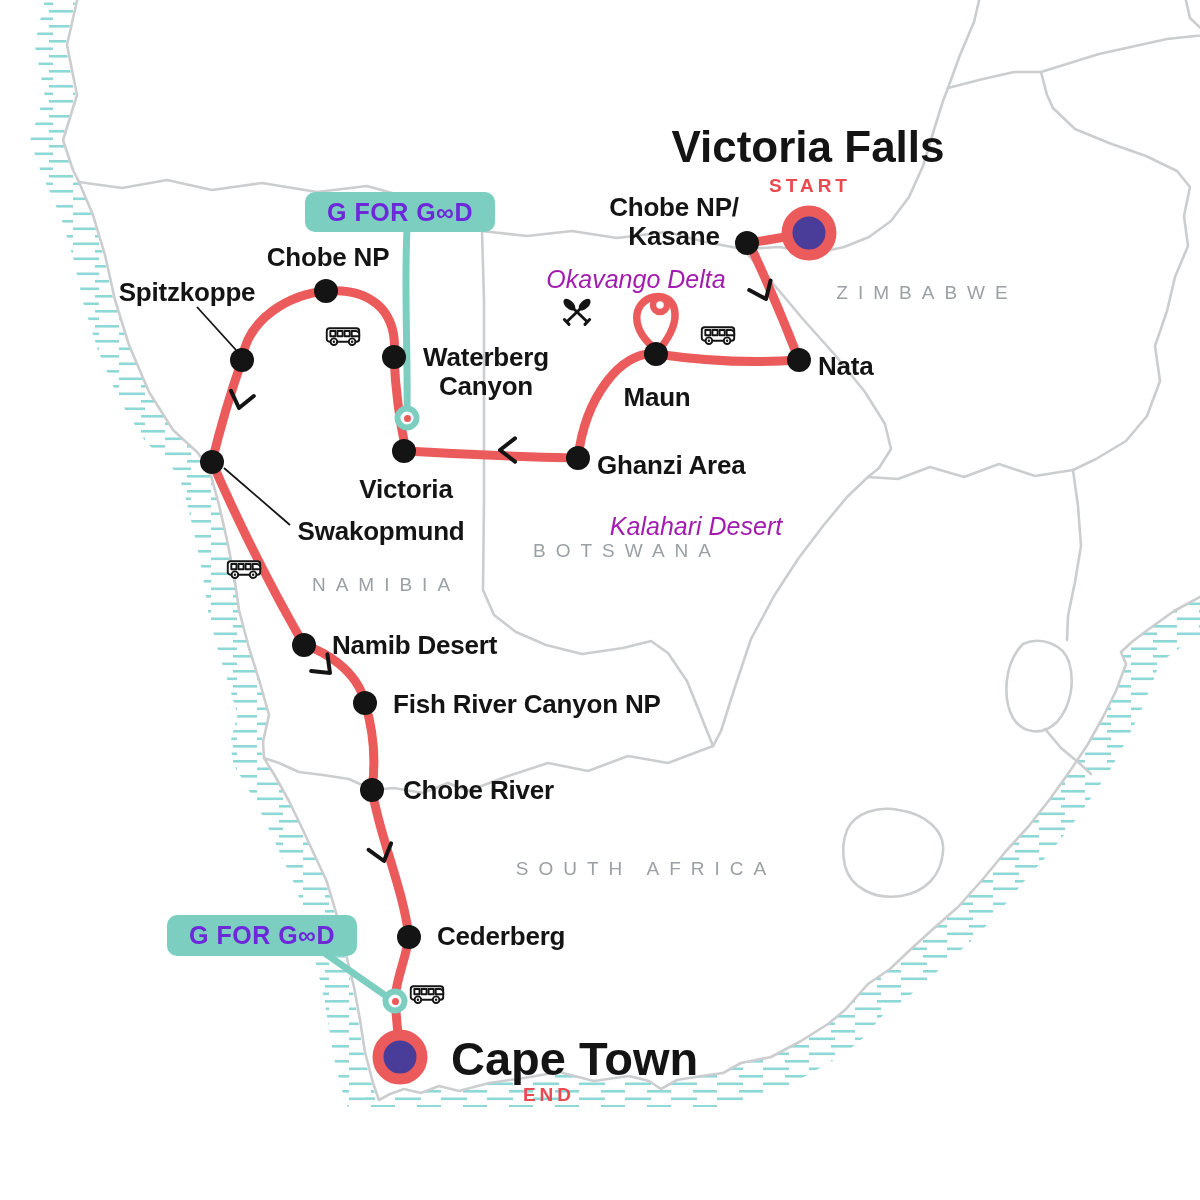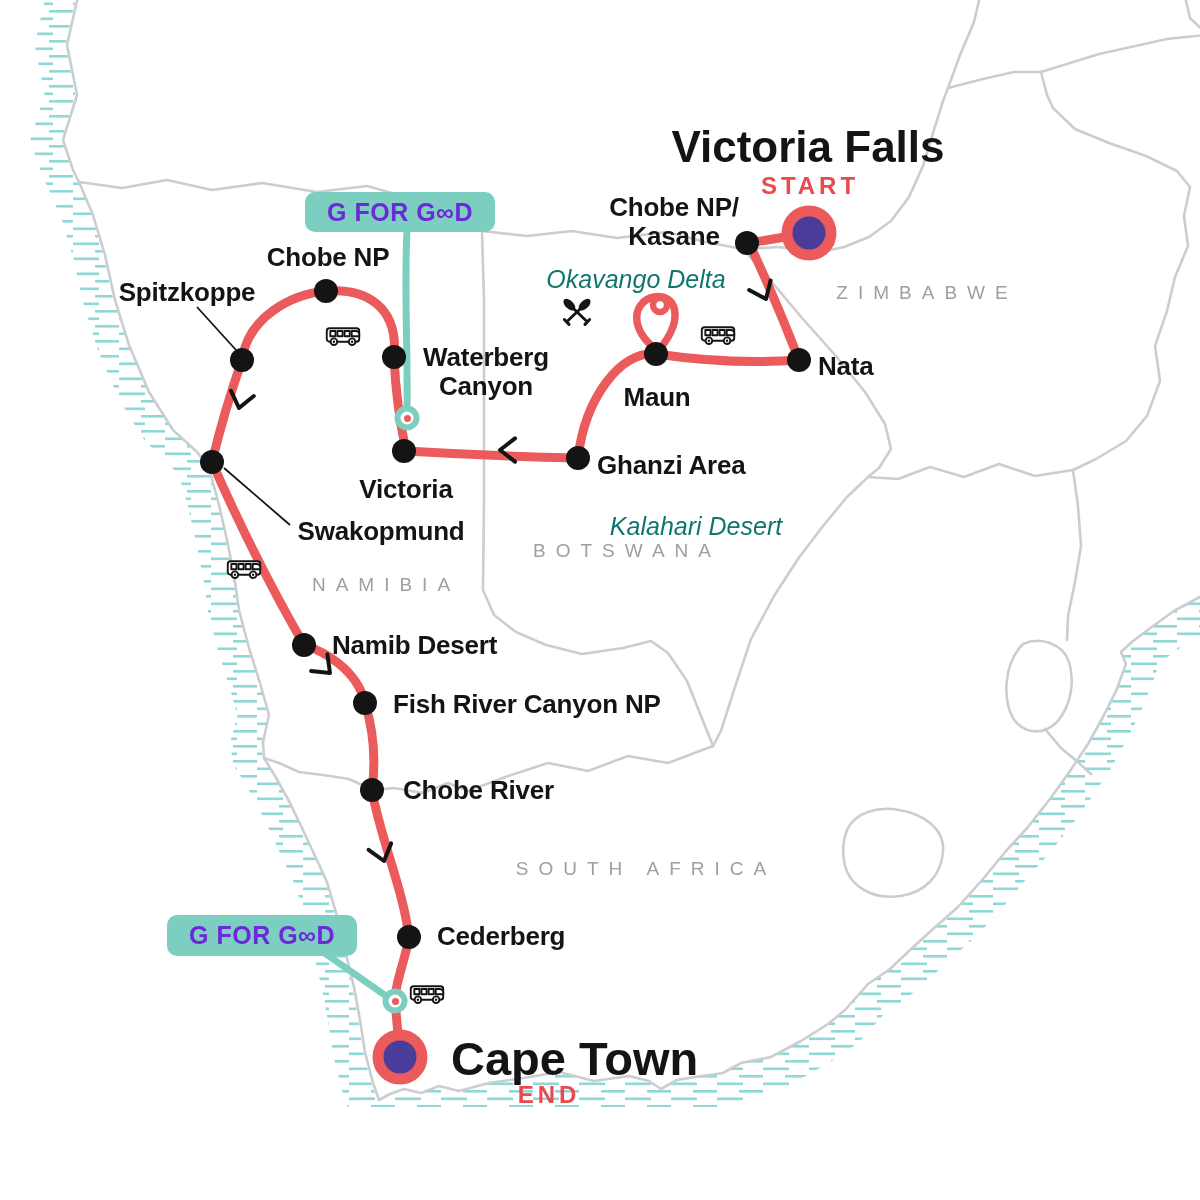--- a/index.html
+++ b/index.html
@@ -13,29 +13,29 @@
   .gmarker{position:absolute;width:25px;height:25px;border-radius:50%;background:#fff;
            border:6px solid #7CCEC1;box-sizing:border-box;transform:translate(-50%,-50%);}
   .gmarker::after{content:"";position:absolute;left:50%;top:50%;width:7px;height:7px;
            border-radius:50%;background:#EC5B5B;transform:translate(-50%,-50%);}
   .stop-label{position:absolute;font-weight:700;font-size:26px;line-height:29px;color:#141414;
            letter-spacing:-0.2px;white-space:nowrap;}
   .al-center{transform:translate(-50%,-50%);text-align:center;}
   .al-left{transform:translate(0,-50%);text-align:left;}
   .country{position:absolute;font-weight:400;font-size:19px;color:#9BA0A5;letter-spacing:10px;
            white-space:nowrap;transform:translate(-50%,-50%);}
-  .region{position:absolute;font-style:italic;font-weight:400;font-size:25px;color:#0f766e;
+  .region{position:absolute;font-style:italic;font-weight:400;font-size:25px;color:#a21caf;
            white-space:nowrap;transform:translate(-50%,-50%);}
   .badge{position:absolute;background:#7CCEC1;border-radius:10px;color:#6d28d9;
          display:flex;align-items:center;justify-content:center;
          font-weight:700;font-size:25px;letter-spacing:0.5px;white-space:nowrap;}
   .big-title{position:absolute;font-weight:700;color:#141414;white-space:nowrap;}
   #title-start{left:781px;top:147px;font-size:44px;transform:translate(-50%,-50%);}
   #title-end{left:424px;top:1058px;font-size:47px;transform:translate(0,-50%);}
-  .tag{position:absolute;font-weight:700;font-size:24px;color:#E9494F;letter-spacing:4px;
+  .tag{position:absolute;font-weight:700;font-size:19px;color:#E9494F;letter-spacing:4px;
        white-space:nowrap;transform:translate(-50%,-50%);}
   #tag-start{left:783px;top:186px;}
   #tag-end{left:522px;top:1095px;}
   .icon{position:absolute;transform:translate(-50%,-50%);line-height:0;}
 </style>
 </head>
 <body>
 
 <div id="scene">
 

